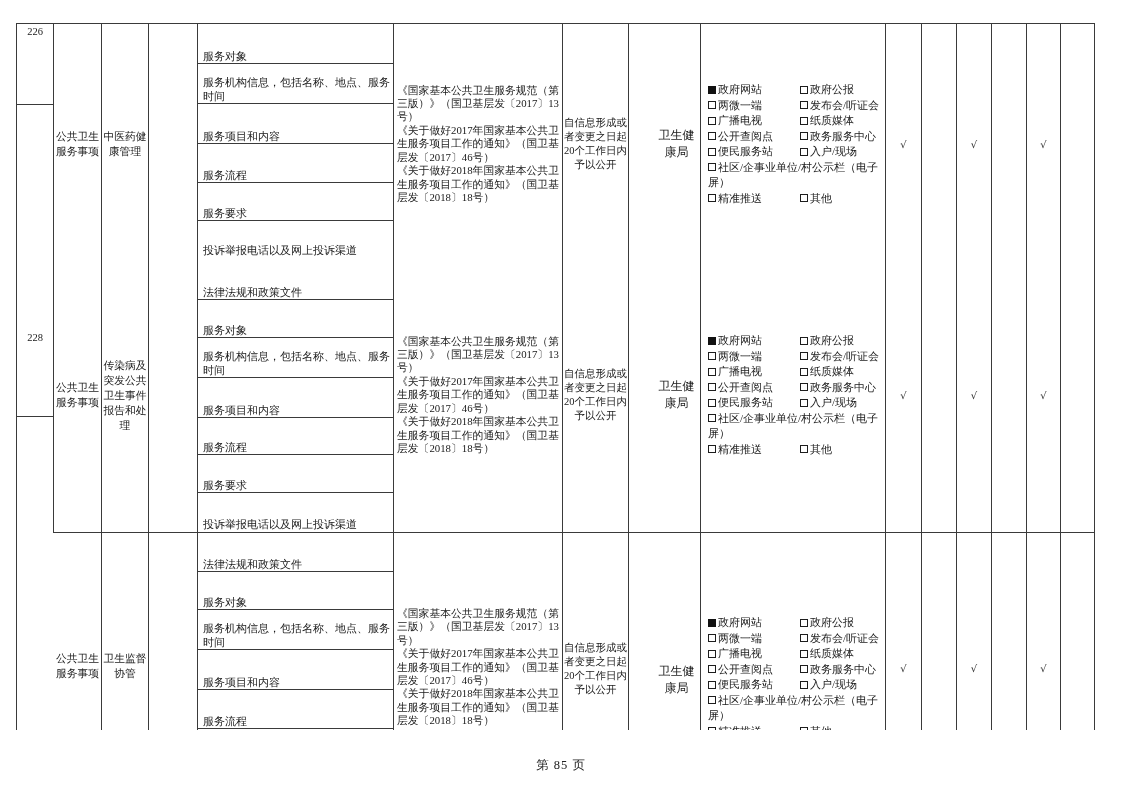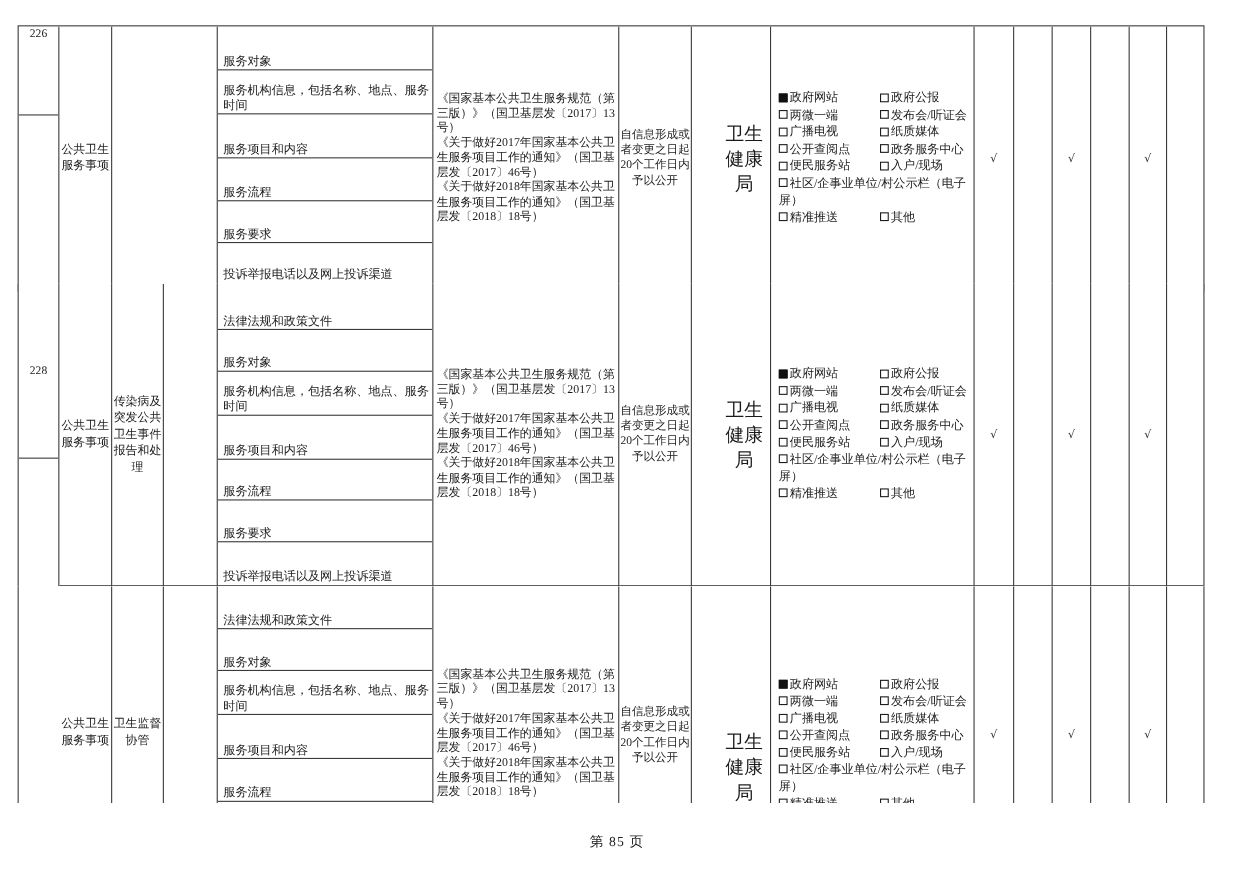--- a/index.html
+++ b/index.html
@@ -9,21 +9,21 @@
   .col{position:absolute;top:0;height:100%;box-sizing:border-box;overflow:hidden;}
   .vc{display:flex;flex-direction:column;justify-content:center;height:100%;box-sizing:border-box;}
   .cell{display:flex;align-items:center;justify-content:center;box-sizing:border-box;}
   .num-cell{font-size:10.5px;}
   .item-row{display:flex;align-items:flex-end;box-sizing:border-box;padding:0 0 0 5px;
             font-size:11px;line-height:13.5px;}
   .cat-text{text-align:center;font-size:10.8px;line-height:15px;padding:0 1px;}
   .legal-wrap{padding:0 2px 0 3px;font-size:10.8px;line-height:13.4px;align-items:flex-end;}
   .legal-wrap div{margin:0;}
   .timing-text{text-align:center;font-size:10.5px;line-height:14px;white-space:pre-line;}
-  .dept-text{text-align:center;font-size:17px;margin-left:24px;}
+  .dept-text{text-align:center;font-size:12px;margin-left:24px;}
   .chan-wrap{padding-left:7px;padding-right:3px;font-size:11px;line-height:15.5px;}
   .chan-row{display:flex;flex-wrap:wrap;}
   .chan-left{flex:0 0 92px;}
   .chan-right{flex:1 1 auto;}
   .chan-full{flex:0 0 100%;}
   .cb{display:inline-block;width:8px;height:8px;border:1px solid #1d1d1d;margin-right:2px;
       box-sizing:border-box;vertical-align:-0.5px;background:#fff;}
   .cb-on{background:#111;border-color:#111;}
   .chk{font-family:"DejaVu Sans",sans-serif;font-size:10px;color:#333;}
   .footer{position:absolute;left:0;right:0;top:757px;text-align:center;
@@ -38,20 +38,25 @@
         <div class="col" style="left: 0px; width: 37px; border-right: 1px solid rgb(58, 58, 58);">
           <div class="cell num-cell" style="height: 81px; border-bottom: 1px solid rgb(58, 58, 58); align-items: flex-start; padding-top: 2px;">
             <span>226</span>
           </div>
         </div>
         <div class="col" style="left: 37px; width: 48px; border-right: 1px solid rgb(58, 58, 58);">
           <div class="vc">
             <div class="cat-text">公共卫生服务事项</div>
           </div>
         </div>
+        <div class="col" style="left: 85px; width: 47px; border-right: 1px solid rgb(58, 58, 58);">
+          <div class="vc">
+            <div class="cat-text">中医药健康管理</div>
+          </div>
+        </div>
         <div class="col" style="left: 132px; width: 49px; border-right: 1px solid rgb(58, 58, 58);"></div>
         <div class="col" style="left: 181px; width: 196px; border-right: 1px solid rgb(58, 58, 58);">
           <div class="item-row" style="height: 40px; border-bottom: 1px solid rgb(58, 58, 58);">
             <span>服务对象</span>
           </div>
           <div class="item-row" style="height: 40px; border-bottom: 1px solid rgb(58, 58, 58);">
             <span>服务机构信息，包括名称、地点、服务时间</span>
           </div>
           <div class="item-row" style="height: 40px; border-bottom: 1px solid rgb(58, 58, 58);">
             <span>服务项目和内容</span>

